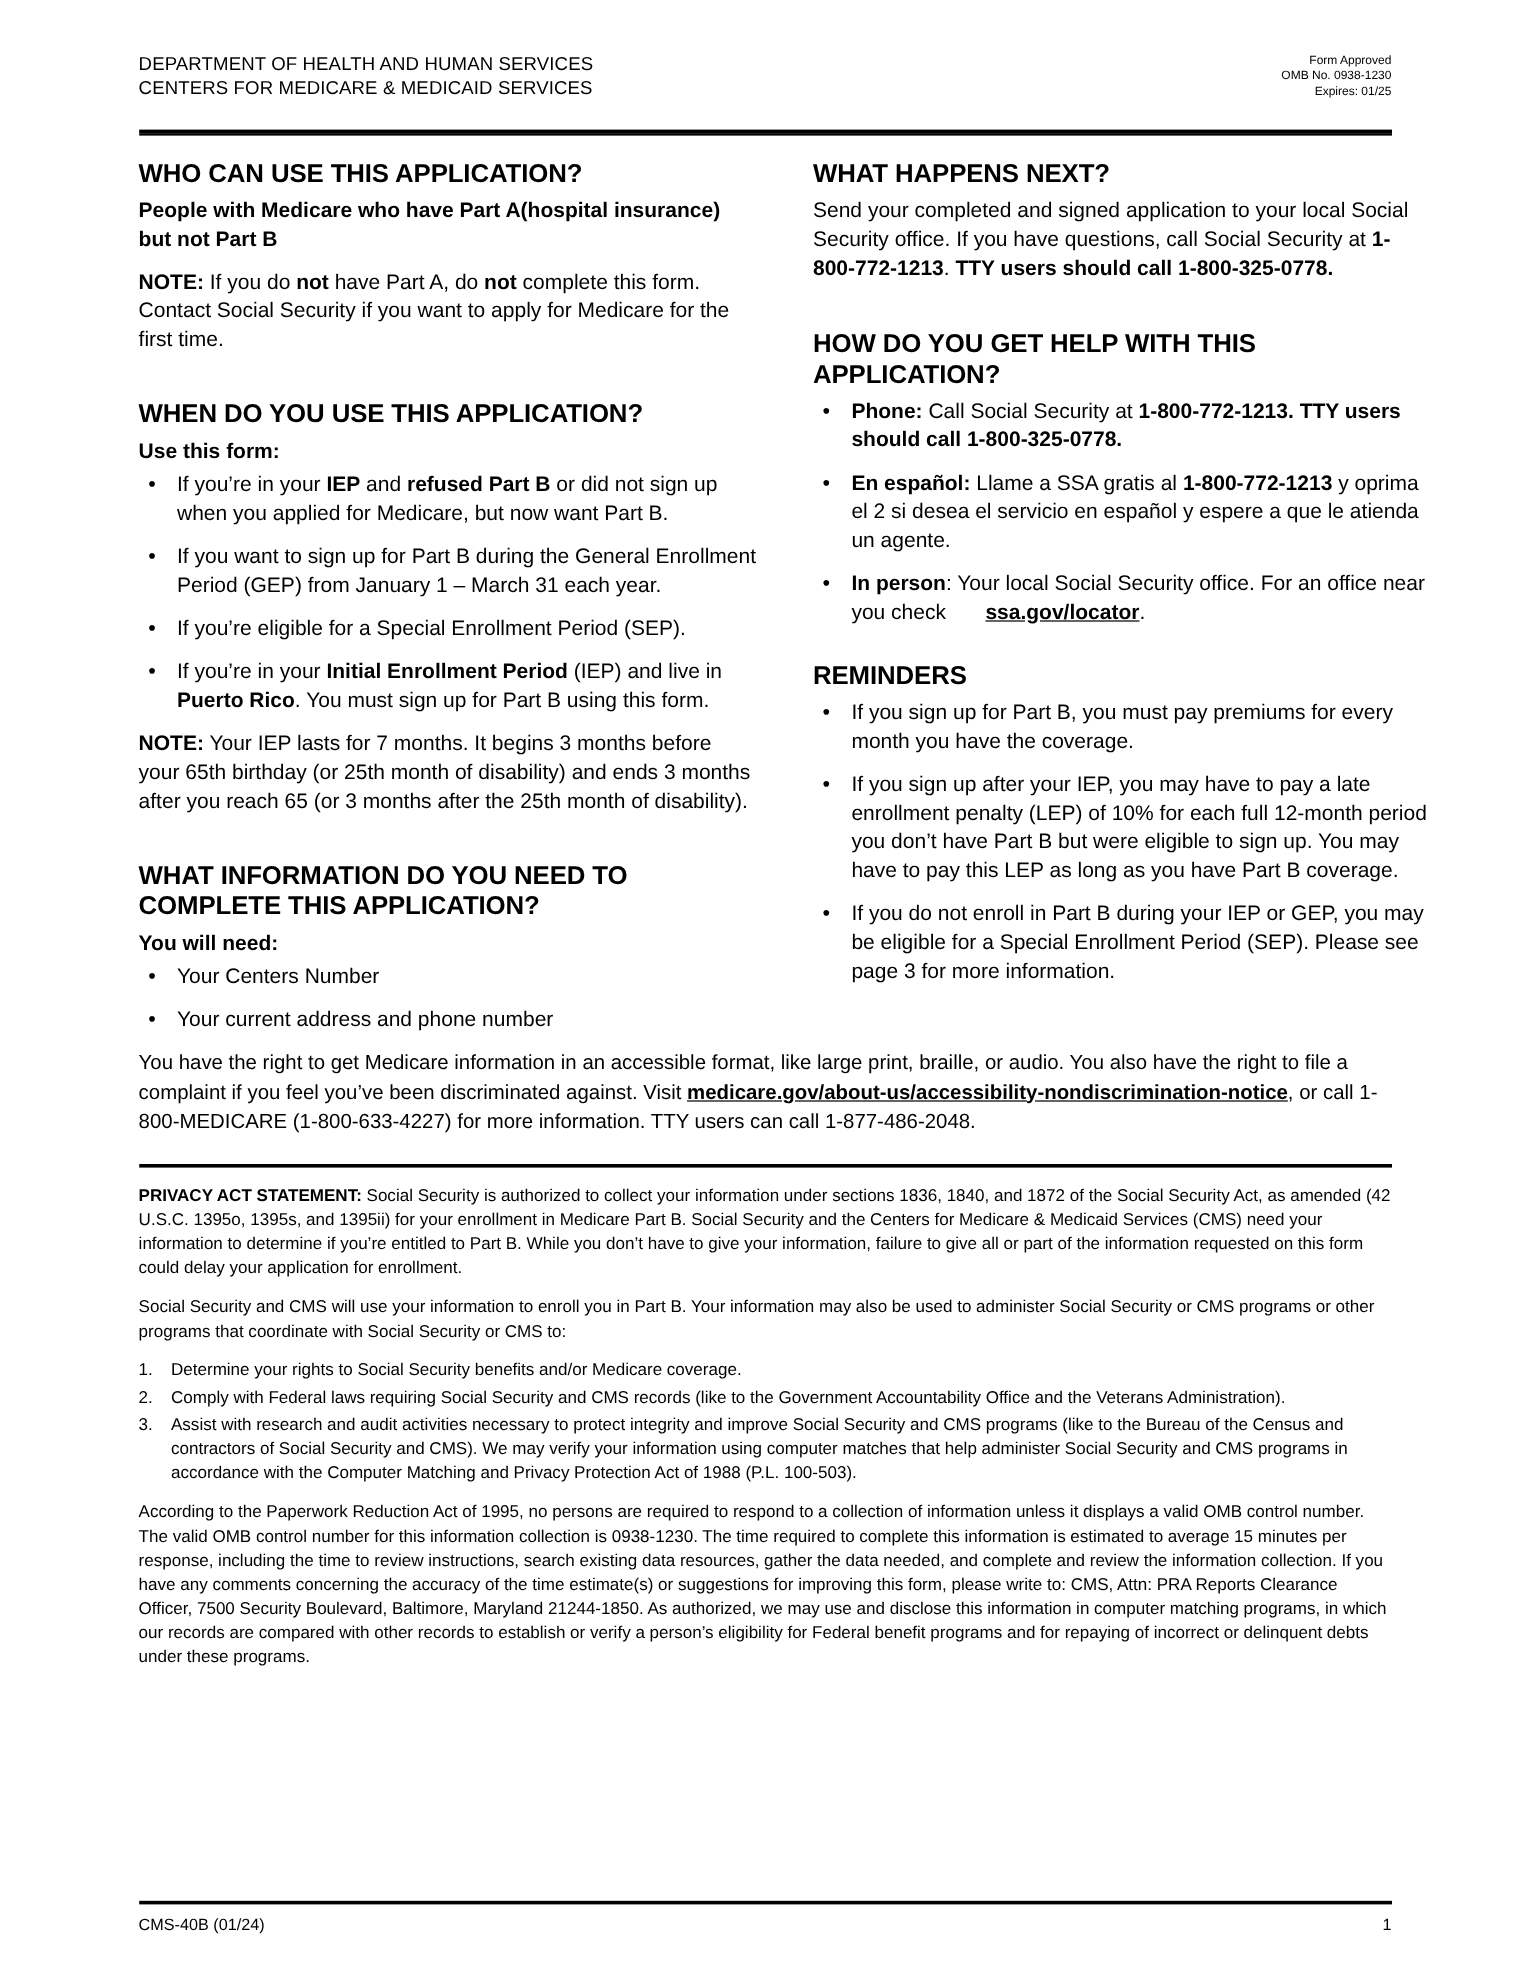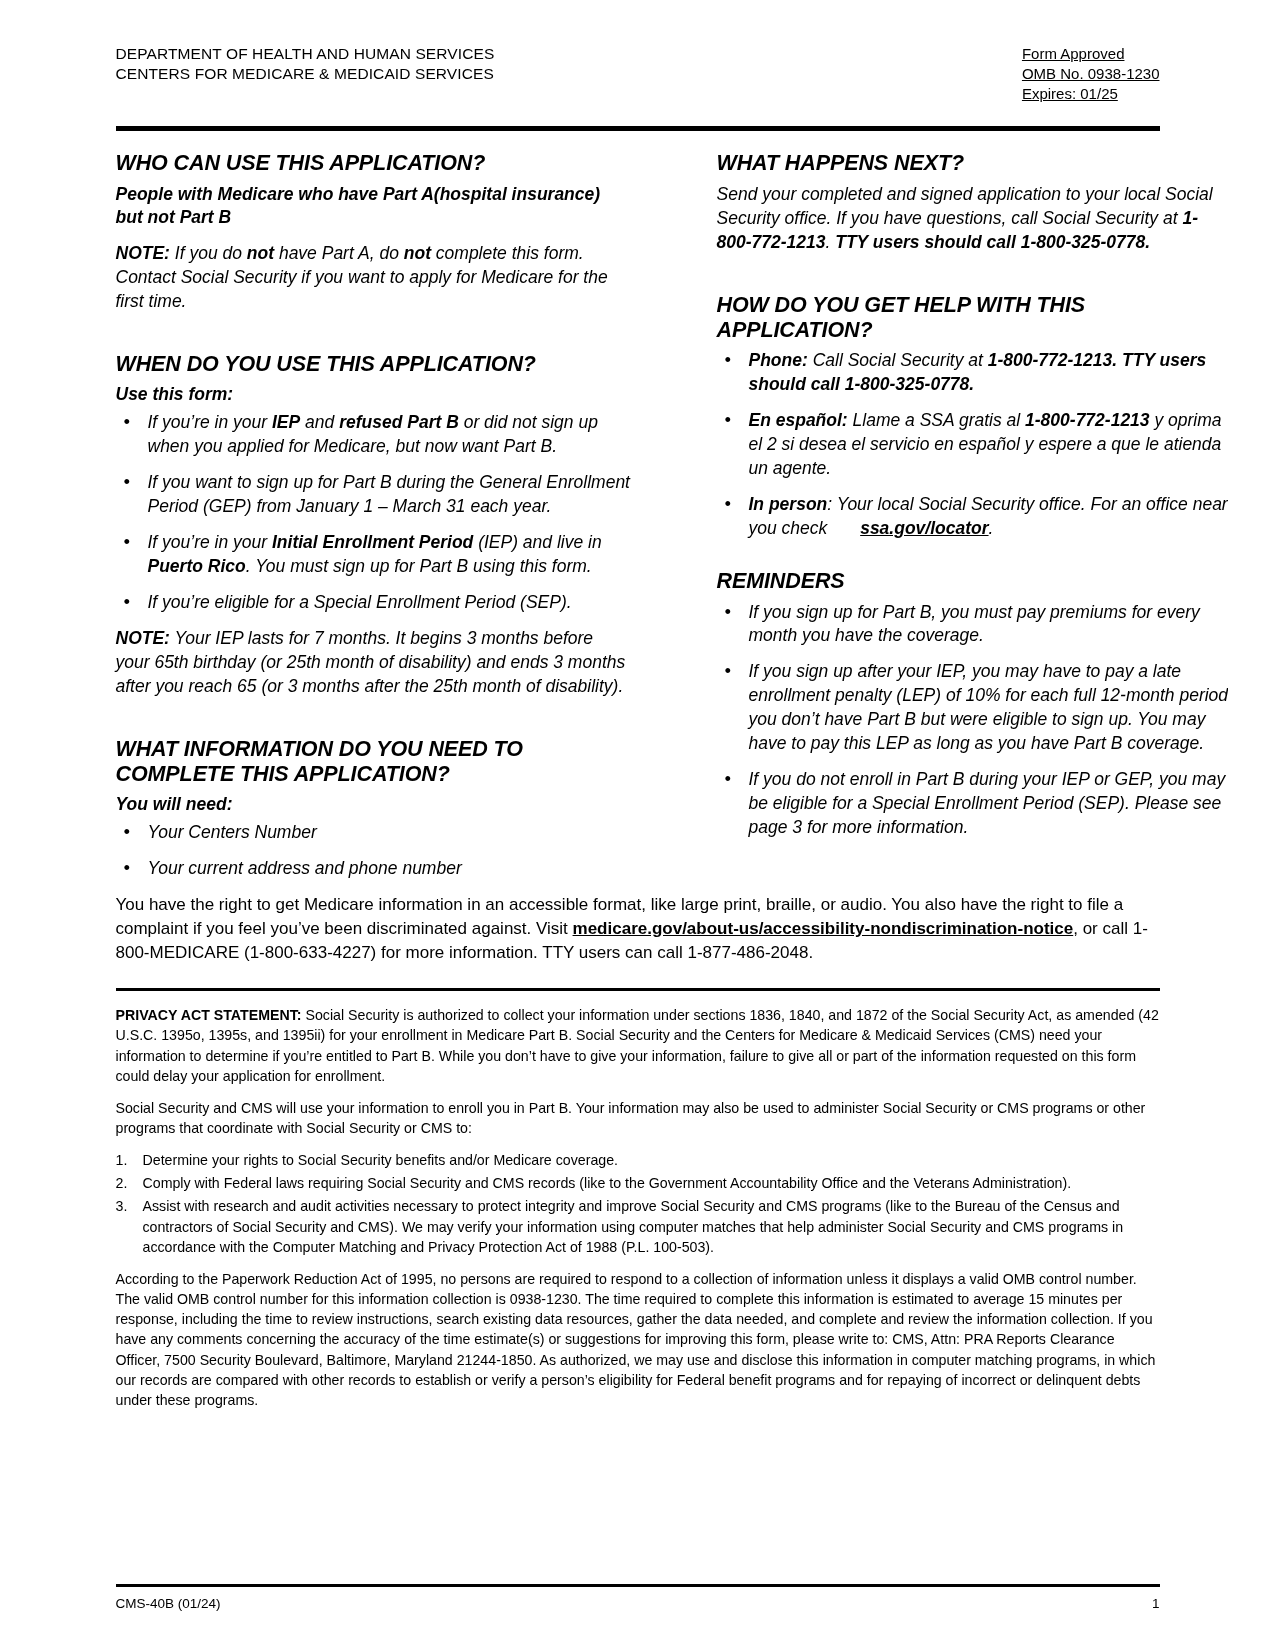--- a/index.html
+++ b/index.html
@@ -27,47 +27,45 @@
     display: flex;
     justify-content: space-between;
     align-items: flex-start;
   }
   .agency-left {
     font-size: 15.5px;
     line-height: 1.32;
     letter-spacing: .1px;
   }
   .agency-right {
-    font-size: 15px;
+    font-size: 10px;
     line-height: 1.32;
-    text-align: left;
-    text-decoration: underline;
+    text-align: right;
   }
   .rule-heavy {
     border-top: 3px solid #000;
     margin-top: 23px;
   }
   .form-title {
     font-size: 28.5px;
     font-weight: bold;
     text-align: center;
     letter-spacing: -0.15px;
     padding: 10px 0 8px 0;
     line-height: 1.12;
   }
   .rule-under-title {
     border-top: 2px solid #000;
   }
 
   
   .cols {
     display: flex;
-    gap: 86px;
+    gap: 47px;
     margin-top: 20px;
-    font-style: italic;
   }
   .col {
     width: 515px;
     flex: 0 0 515px;
   }
 
   h2.sec {
     font-size: 21.5px;
     font-weight: bold;
     margin: 0 0 6px 0;
@@ -197,22 +195,22 @@
 
       <h2 class="sec">WHO CAN USE THIS APPLICATION?</h2>
       <div class="subhead">People with Medicare who have Part A(hospital insurance) but not Part B</div>
       <p class="body"><b>NOTE:</b><span> If you do <b>not</b> have Part A, do <b>not</b> complete this form. Contact Social Security if you want to apply for Medicare for the first time.</span></p>
 
       <h2 class="sec spaced">WHEN DO YOU USE THIS APPLICATION?</h2>
       <div class="subhead tight">Use this form:</div>
       <ul class="bul">
         <li>If you’re in your <b>IEP</b> and <b>refused Part B</b> or did not sign up when you applied for Medicare, but now want Part B.</li>
         <li>If you want to sign up for Part B during the General Enrollment Period (GEP) from January 1 – March 31 each year.</li>
+        <li>If you’re eligible for a Special Enrollment Period (SEP).</li>
         <li>If you’re in your <b>Initial Enrollment Period</b> (IEP) and live in <b>Puerto Rico</b>. You must sign up for Part B using this form.</li>
-        <li>If you’re eligible for a Special Enrollment Period (SEP).</li>
       </ul>
       <p class="body" style="margin-top:6px;"><b>NOTE:</b><span> Your IEP lasts for 7 months. It begins 3 months before your 65th birthday (or 25th month of disability) and ends 3 months after you reach 65 (or 3 months after the 25th month of disability).</span></p>
 
       <h2 class="sec spaced">WHAT INFORMATION DO YOU NEED TO COMPLETE THIS APPLICATION?</h2>
       <div class="subhead tight">You will need:</div>
       <ul class="bul">
         <li>Your Centers Number</li>
         <li>Your current address and phone number</li>
       </ul>
     </div>

